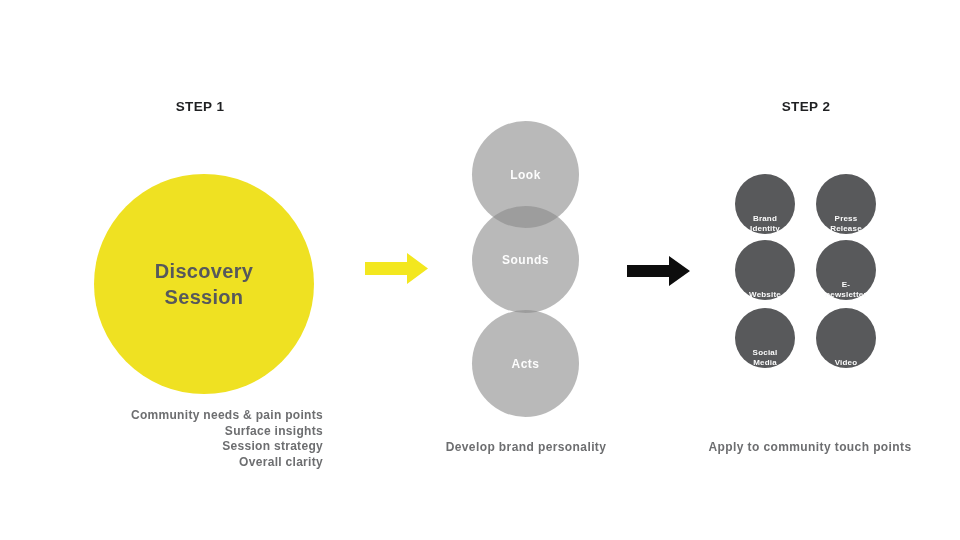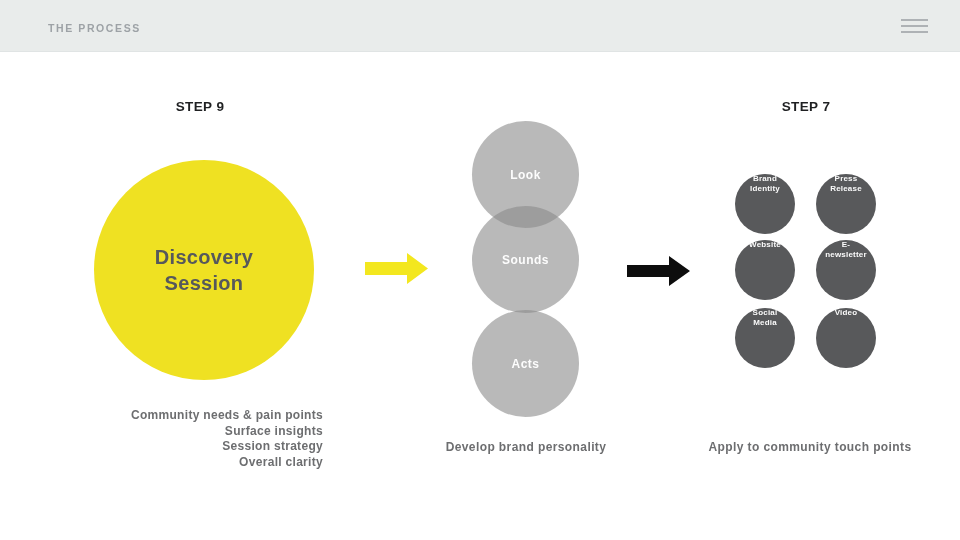--- a/index.html
+++ b/index.html
@@ -32,21 +32,21 @@
   .step-label {
     position: absolute; top: 99px; width: 140px; text-align: center;
     font-size: 13.5px; font-weight: bold; color: #1f2022; letter-spacing: 0.4px;
   }
   .step-label.s1 { left: 130px; }
   .step-label.s2 { left: 457px; }
   .step-label.s3 { left: 736px; }
 
   
   .yellow-circle {
-    position: absolute; left: 94px; top: 160px; width: 220px; height: 220px;
+    position: absolute; left: 94px; top: 174px; width: 220px; height: 220px;
     border-radius: 50%; background: #efe122;
     display: flex; align-items: center; justify-content: center; text-align: center;
   }
   .yellow-circle .circle-title {
     font-size: 20px; font-weight: bold; color: #56585c;
     line-height: 26px; white-space: pre-line; letter-spacing: 0.3px;
   }
 
   
   .notes {
@@ -71,21 +71,21 @@
 
   
   .arrow { position: absolute; }
   .arrow.yellow { left: 365px; top: 253px; }
   .arrow.black  { left: 627px; top: 256px; }
 
   
   .dark-circle {
     position: absolute; width: 60px; height: 60px; border-radius: 50%;
     background: #58595b;
-    display: flex; align-items: flex-start; justify-content: center; text-align: center;
+    display: flex; align-items: flex-end; justify-content: center; text-align: center;
   }
   .dark-circle .dc-label {
     font-size: 8px; font-weight: bold; color: #fbfbfb;
     line-height: 10px; white-space: pre-line; letter-spacing: 0.2px;
   }
   .dc-r1 { top: 174px; } .dc-r2 { top: 240px; } .dc-r3 { top: 308px; }
   .dc-c1 { left: 735px; } .dc-c2 { left: 816px; }
 
   
   .caption {
@@ -93,31 +93,23 @@
     font-size: 12px; font-weight: bold; color: #6d6e70; letter-spacing: 0.4px;
   }
   .caption.c2 { left: 396px; width: 260px; }
   .caption.c3 { left: 675px; width: 270px; }
 </style>
 </head>
 <body>
 
 <div class="slide">
 
-  <div class="header">
-    <div class="header-title">THE PROCESS</div>
-    <div class="hamburger">
-      <span></span>
-      <span></span>
-      <span></span>
-    </div>
-  </div>
 
-  <div class="step-label s1">STEP 9</div>
-  <div class="step-label s3">STEP 7</div>
+  <div class="step-label s1">STEP 1</div>
+  <div class="step-label s3">STEP 2</div>
 
   <div class="yellow-circle">
     <div class="circle-title">Discovery
 Session</div>
   </div>
 
   <div class="notes">
     <div class="note-line">Community needs &amp; pain points</div>
     <div class="note-line">Surface insights</div>
     <div class="note-line">Session strategy</div>

